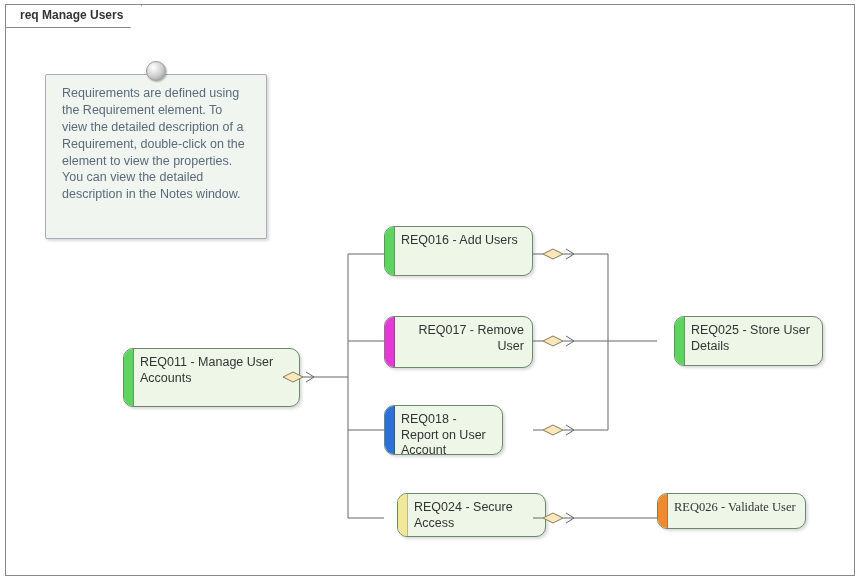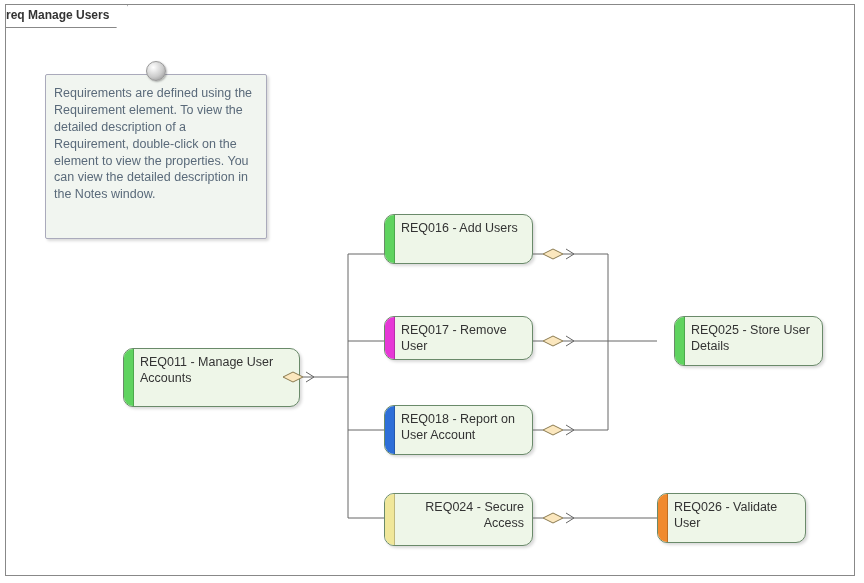--- a/index.html
+++ b/index.html
@@ -22,40 +22,40 @@
     width: 850px;
     height: 572px;
     border: 1px solid #888;
     box-sizing: border-box;
   }
   .frame-tab {
     position: absolute;
     left: -1px;
     top: -1px;
     height: 22px;
-    padding: 0 18px 0 0;
+    padding: 0 18px 0 14px;
     border: 1px solid #888;
     background: #fff;
     font-weight: bold;
     font-size: 12px;
     line-height: 20px;
     color: #333;
     clip-path: polygon(0 0, 100% 0, calc(100% - 12px) 100%, 0 100%);
   }
   .note {
     position: absolute;
     left: 45px;
     top: 74px;
     width: 222px;
     height: 165px;
     background: #f1f5f0;
     border: 1px solid #aab;
     box-shadow: 2px 2px 3px rgba(0,0,0,0.15);
     border-radius: 2px;
-    padding: 10px 8px;
+    padding: 10px 16px;
     box-sizing: border-box;
     color: #5a6a7a;
     font-size: 12.5px;
     line-height: 1.35;
   }
   .pin {
     position: absolute;
     left: 50%;
     top: -14px;
     transform: translateX(-50%);
@@ -114,46 +114,46 @@
   <div class="note">
     <div class="pin"></div>
     <div>Requirements are defined using the Requirement element.  To view the detailed description of a Requirement, double-click on the element to view the properties. You can view the detailed description in the Notes window.</div>
   </div>
 
   <div class="req" style="left:123px; top:348px; width:177px; height:59px;">
     <div class="stripe" style="background: rgb(95, 211, 95);"></div>
     <div class="label">REQ011 - Manage User Accounts</div>
   </div>
 
-  <div class="req" style="left:384px; top:214px; width:149px; height:50px;">
+  <div class="req" style="left:384px; top:226px; width:149px; height:50px;">
     <div class="stripe" style="background: rgb(95, 211, 95);"></div>
     <div class="label">REQ016 - Add Users</div>
   </div>
 
-  <div class="req" style="left:384px; top:316px; width:149px; height:44px;">
+  <div class="req" style="left:384px; top:316px; width:149px; height:52px;text-align:right;">
     <div class="stripe" style="background: rgb(230, 56, 214);"></div>
     <div class="label">REQ017 - Remove User</div>
   </div>
 
-  <div class="req" style="left:384px; top:405px; width:149px; height:50px;">
+  <div class="req" style="left:384px; top:405px; width:119px; height:50px;">
     <div class="stripe" style="background: rgb(46, 111, 216);"></div>
     <div class="label">REQ018 - Report on User Account</div>
   </div>
 
-  <div class="req" style="left:384px; top:493px; width:149px; height:53px;text-align:right;">
+  <div class="req" style="left:397px; top:493px; width:149px; height:44px;">
     <div class="stripe" style="background: rgb(240, 231, 154);"></div>
     <div class="label">REQ024 - Secure Access</div>
   </div>
 
   <div class="req" style="left:674px; top:316px; width:149px; height:50px;">
     <div class="stripe" style="background: rgb(95, 211, 95);"></div>
     <div class="label">REQ025 - Store User Details</div>
   </div>
 
-  <div class="req" style="left:657px; top:493px; width:149px; height:50px;">
+  <div class="req" style="left:657px; top:493px; width:149px; height:36px;font-family:Liberation Serif, serif;">
     <div class="stripe" style="background: rgb(240, 138, 46);"></div>
     <div class="label">REQ026 - Validate User</div>
   </div>
 
   <svg class="connectors">
 
     <polygon class="diamond" points="283,377 293,372 303,377 293,382"></polygon>
 
     <path class="arrow" d="M306,372 L314,377 L306,382"></path>
 

